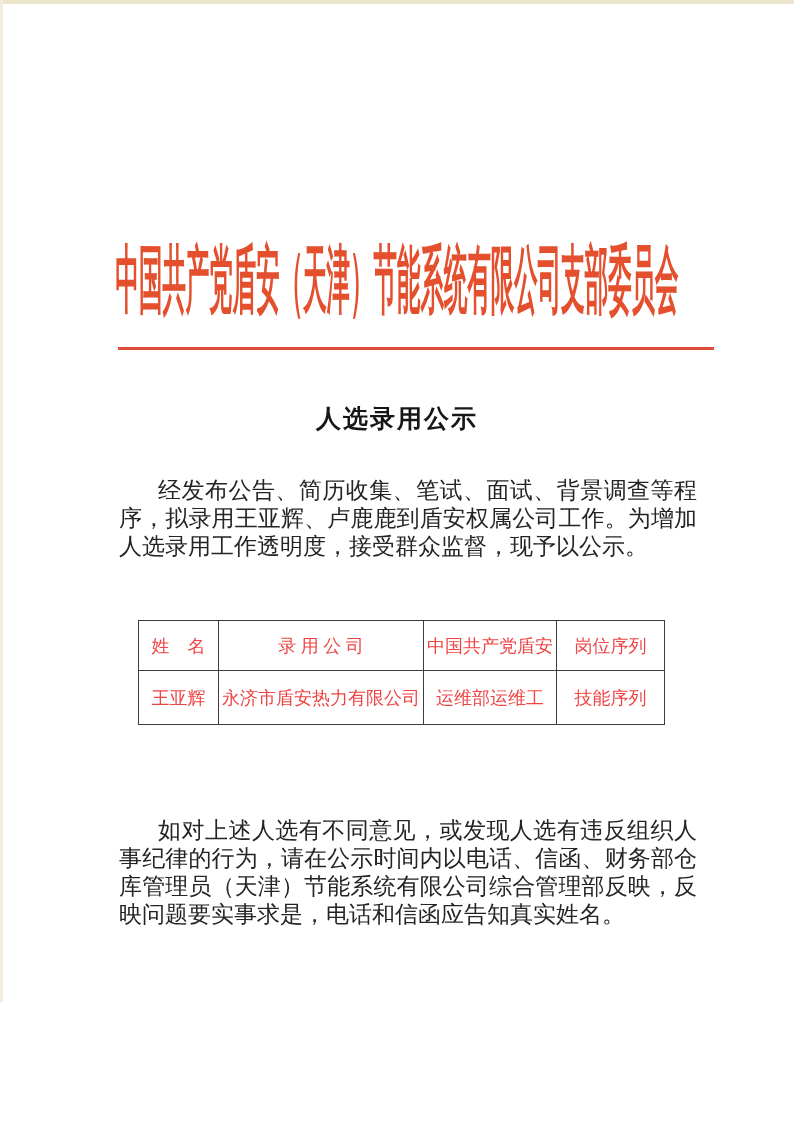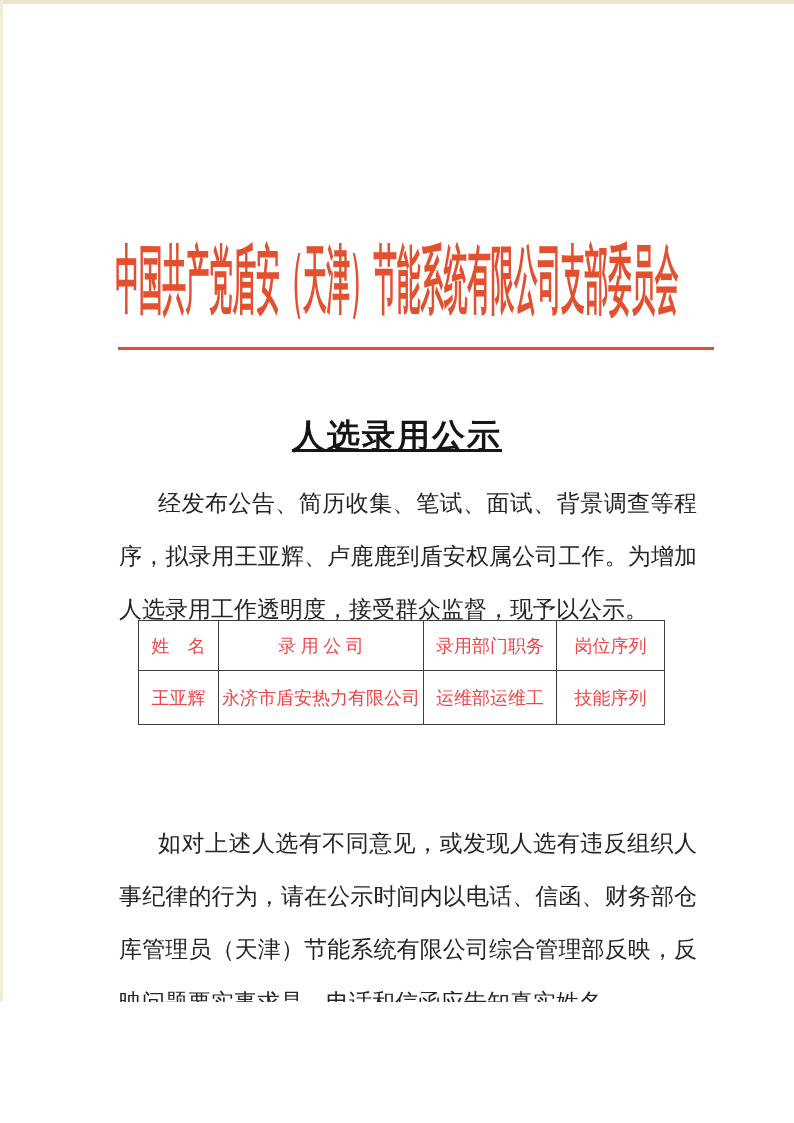--- a/index.html
+++ b/index.html
@@ -46,36 +46,35 @@
   .red-line {
     position: absolute;
     top: 347px;
     left: 118px;
     width: 596px;
     height: 3px;
     background: #dd4f38;
   }
   .doc-title {
     position: absolute;
-    top: 414px;
+    top: 402px;
     left: 0;
     width: 794px;
     text-align: center;
-    font-size: 33px;
+    font-size: 25px;
     font-weight: bold;
     letter-spacing: 2px;
     color: #161616;
-    text-decoration: underline;
   }
   .body-para {
     position: absolute;
     left: 119px;
     width: 578px;
     font-size: 23px;
-    line-height: 53px;
+    line-height: 28px;
     text-align: justify;
     text-justify: inter-ideograph;
     text-indent: 1.7em;
     color: #242424;
   }
   .para-1 { top: 477px; }
   .para-2 { top: 817px; }
   .hire-table {
     position: absolute;
     top: 620px;
@@ -132,21 +131,21 @@
     <colgroup>
       <col class="col-name">
       <col class="col-company">
       <col class="col-position">
       <col class="col-sequence">
     </colgroup>
     <tbody>
       <tr class="row-header">
         <th>姓　名</th>
         <th>录 用 公 司</th>
-        <th>录用部门职务</th>
+        <th>中国共产党盾安</th>
         <th>岗位序列</th>
       </tr>
       <tr class="row-data-1">
         <td>王亚辉</td>
         <td>永济市盾安热力有限公司</td>
         <td>运维部运维工</td>
         <td>技能序列</td>
       </tr>
     </tbody>
   </table>

